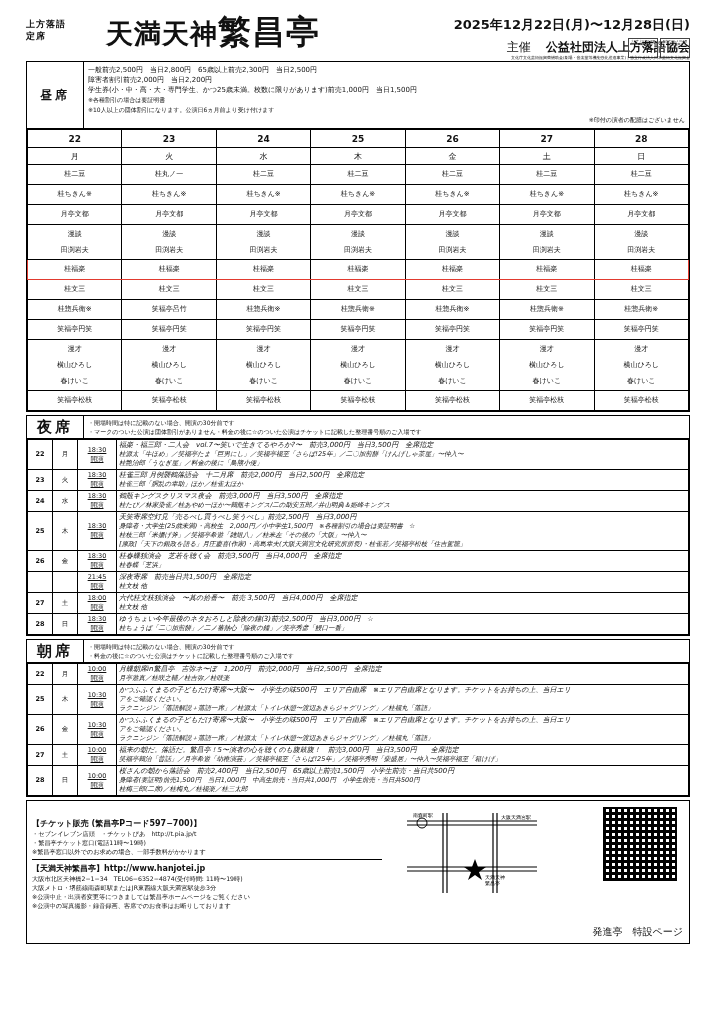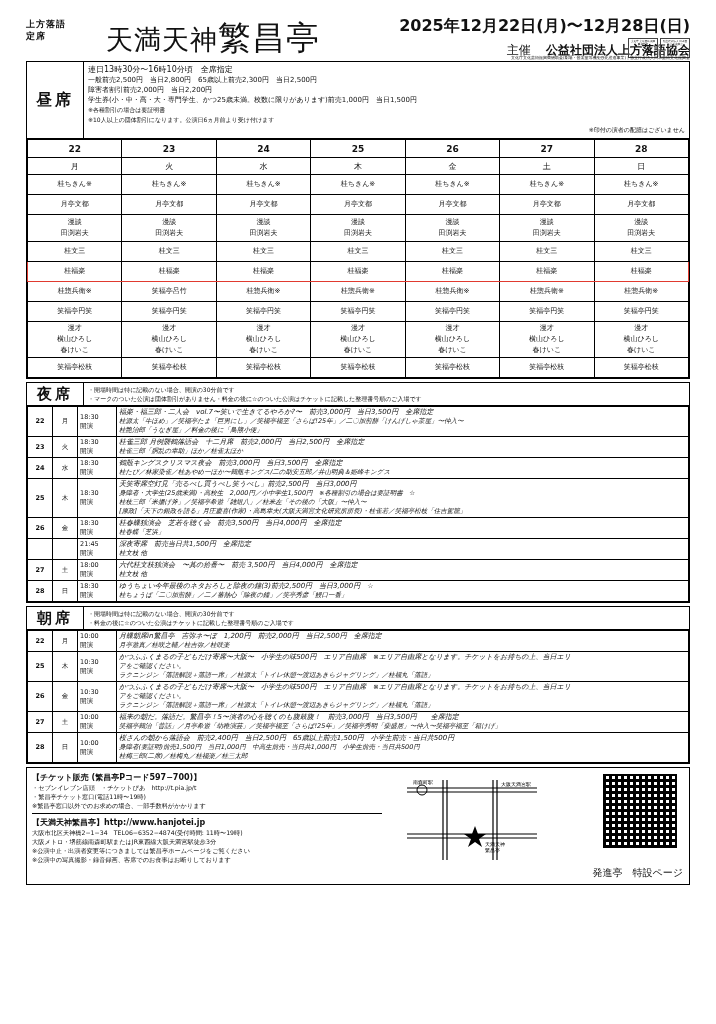--- a/index.html
+++ b/index.html
@@ -13,72 +13,72 @@
     overflow:hidden;
   }
   .page{
     position:absolute;
     left:26px;top:14px;width:664px;height:996px;
   }
   
   .hdr{display:flex;align-items:flex-start;height:44px;}
   .hdr-left{width:80px;padding-top:4px;}
   .hdr-left div{font-size:9px;font-weight:bold;letter-spacing:1px;line-height:12px;}
-  .hdr-title{font-size:27px;font-weight:normal;letter-spacing:1px;line-height:48px;font-family:"DejaVu Serif","Liberation Serif",serif;}
+  .hdr-title{font-size:27px;font-weight:bold;letter-spacing:1px;line-height:36px;font-family:"DejaVu Serif","Liberation Serif",serif;}
   .hdr-title .big{font-size:33px;}
   .hdr-right{margin-left:auto;text-align:left;padding-top:2px;}
-  .hdr-dates{font-size:16px;font-weight:bold;letter-spacing:0px;}
+  .hdr-dates{font-size:13px;font-weight:bold;letter-spacing:0px;}
   .hdr-org{font-size:12px;margin-top:5px;text-align:right;}
   .hdr-org b{font-weight:bold;}
   .logos{position:absolute;right:0;top:24px;display:flex;gap:2px;}
   .logo-box{width:26px;height:16px;border:1px solid #444;font-size:2.6px;line-height:3.4px;padding:1px;overflow:hidden;text-align:center;}
   .logo-cap{position:absolute;right:0;top:41px;font-size:4px;}
 
   
   .block{border:1px solid #000;margin-top:3px;}
 
   
   .sec-head{display:flex;border-bottom:1px solid #000;}
   .sec-name{
     width:56px;flex:0 0 56px;border-right:1px solid #000;
     display:flex;align-items:center;justify-content:center;
-    font-size:16px;font-weight:bold;letter-spacing:3px;
+    font-size:12px;font-weight:bold;letter-spacing:3px;
   }
   .sec-body{flex:1;padding:3px 4px;line-height:10px;font-size:7px;}
   .sec-body .l1{font-size:8px;}
   .sec-body .note{font-size:6px;}
   .star-note{font-size:6px;text-align:right;}
 
   
   table{border-collapse:collapse;width:100%;}
   .days td{border:1px solid #000;text-align:center;font-size:7px;height:13px;}
   .days tr.dnum td{font-size:9px;font-weight:bold;height:15px;}
   .days tr.dow td{font-size:8px;height:14px;}
   .days tr.perf td{height:17px;line-height:9px;}
-  .days tr.perf2 td{height:24px;line-height:11px;}
+  .days tr.perf2 td{height:24px;line-height:16px;}
   .days tr.small td{height:12px;font-size:6.5px;}
   .hl td{border-top:1.6px solid #e03a2f;border-bottom:1.6px solid #e03a2f;}
   .hl td:first-child{border-left:1.6px solid #e03a2f;}
   .hl td:last-child{border-right:1.6px solid #e03a2f;}
 
   
   .yoru-head{display:flex;border-bottom:1px solid #000;}
   .yoru-name{width:56px;flex:0 0 56px;border-right:1px solid #000;display:flex;align-items:center;justify-content:center;font-size:15px;font-weight:bold;letter-spacing:3px;}
   .yoru-note{flex:1;padding:2px 4px;font-size:6px;line-height:9px;}
   .sched{width:100%;border-collapse:collapse;}
   .sched td{border:1px solid #000;font-size:6.5px;padding:1px 2px;vertical-align:middle;line-height:9px;}
   .c-date{width:20px;text-align:center;font-size:9px;font-weight:bold;}
   .c-dow{width:20px;text-align:center;font-size:8px;}
-  .c-time{width:34px;text-align:left;font-size:6.5px;line-height:9px;}
+  .c-time{width:34px;text-align:center;font-size:6.5px;line-height:9px;text-decoration:underline;}
   .c-body{padding-left:3px;font-style:italic;}
   .c-body .ln{display:block;}
   .c-body .t1{font-size:7px;}
 
   
-  .foot{margin-top:3px;border:1px solid #000;padding:4px 5px;position:relative;height:108px;}
+  .foot{margin-top:3px;border:1px solid #000;padding:17px 5px;position:relative;height:108px;}
   .foot .ft-title{font-size:8px;font-weight:bold;}
   .foot .ft-line{font-size:6.2px;line-height:9px;}
   .foot-left{width:350px;}
   .hr{border-top:1px solid #000;margin:3px 0;width:100%;}
   .map{position:absolute;left:370px;top:6px;width:150px;height:92px;}
   .qr{position:absolute;right:12px;top:6px;width:74px;height:74px;background:
      repeating-linear-gradient(0deg,#000 0 3px,#fff 3px 6px),
      repeating-linear-gradient(90deg,#000 0 3px,transparent 3px 6px);
      background-blend-mode:multiply;}
   .qr-cap{position:absolute;right:6px;bottom:4px;font-size:10px;}
@@ -112,21 +112,20 @@
     </div>
     <div class="logo-cap">
       <span>文化庁文化芸術振興費補助金(劇場・音楽堂等機能強化推進事業)｜独立行政法人日本芸術文化振興会</span>
     </div>
   </div>
 
   <div class="block">
     <div class="sec-head">
       <div class="sec-name">昼席</div>
       <div class="sec-body">
-        <div class="l1">連日13時30分〜16時10分頃　全席指定</div>
         <div>一般前売2,500円　当日2,800円　65歳以上前売2,300円　当日2,500円</div>
         <div>障害者割引前売2,000円　当日2,200円</div>
         <div>学生券(小・中・高・大・専門学生、かつ25歳未満。枚数に限りがあります)前売1,000円　当日1,500円</div>
         <div class="note">※各種割引の場合は要証明書</div>
         <div class="note">※10人以上の団体割引になります。公演日6ヵ月前より受け付けます</div>
         <div class="star-note">※印付の演者の配膳はございません</div>
       </div>
     </div>
     <table class="days">
       <tbody id="days-body">
@@ -142,20 +141,29 @@
           <tr class="dow">
             <td>月</td>
             <td>火</td>
             <td>水</td>
             <td>木</td>
             <td>金</td>
             <td>土</td>
             <td>日</td>
           </tr>
           <tr class="perf">
+            <td>桂二豆</td>
+            <td>桂丸ノ一</td>
+            <td>桂二豆</td>
+            <td>桂二豆</td>
+            <td>桂二豆</td>
+            <td>桂二豆</td>
+            <td>桂二豆</td>
+          </tr>
+          <tr class="perf">
             <td>桂ちきん※</td>
             <td>桂ちきん※</td>
             <td>桂ちきん※</td>
             <td>桂ちきん※</td>
             <td>桂ちきん※</td>
             <td>桂ちきん※</td>
             <td>桂ちきん※</td>
           </tr>
           <tr class="perf">
             <td>月亭文都</td>
@@ -168,37 +176,37 @@
           </tr>
           <tr class="perf2">
             <td>漫談<br>田渕岩夫</td>
             <td>漫談<br>田渕岩夫</td>
             <td>漫談<br>田渕岩夫</td>
             <td>漫談<br>田渕岩夫</td>
             <td>漫談<br>田渕岩夫</td>
             <td>漫談<br>田渕岩夫</td>
             <td>漫談<br>田渕岩夫</td>
           </tr>
-          <tr class="perf">
-            <td>桂文三</td>
-            <td>桂文三</td>
-            <td>桂文三</td>
-            <td>桂文三</td>
-            <td>桂文三</td>
-            <td>桂文三</td>
-            <td>桂文三</td>
-          </tr>
           <tr class="perf hl">
             <td>桂福楽</td>
             <td>桂福楽</td>
             <td>桂福楽</td>
             <td>桂福楽</td>
             <td>桂福楽</td>
             <td>桂福楽</td>
             <td>桂福楽</td>
+          </tr>
+          <tr class="perf">
+            <td>桂文三</td>
+            <td>桂文三</td>
+            <td>桂文三</td>
+            <td>桂文三</td>
+            <td>桂文三</td>
+            <td>桂文三</td>
+            <td>桂文三</td>
           </tr>
           <tr class="perf">
             <td>桂惣兵衛※</td>
             <td>笑福亭呂竹</td>
             <td>桂惣兵衛※</td>
             <td>桂惣兵衛※</td>
             <td>桂惣兵衛※</td>
             <td>桂惣兵衛※</td>
             <td>桂惣兵衛※</td>
           </tr>

